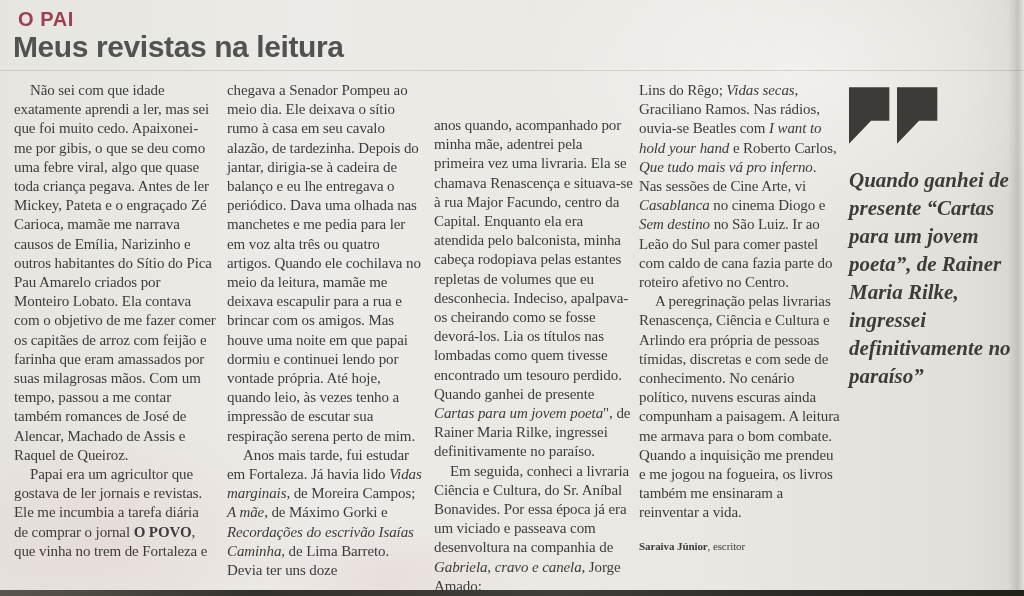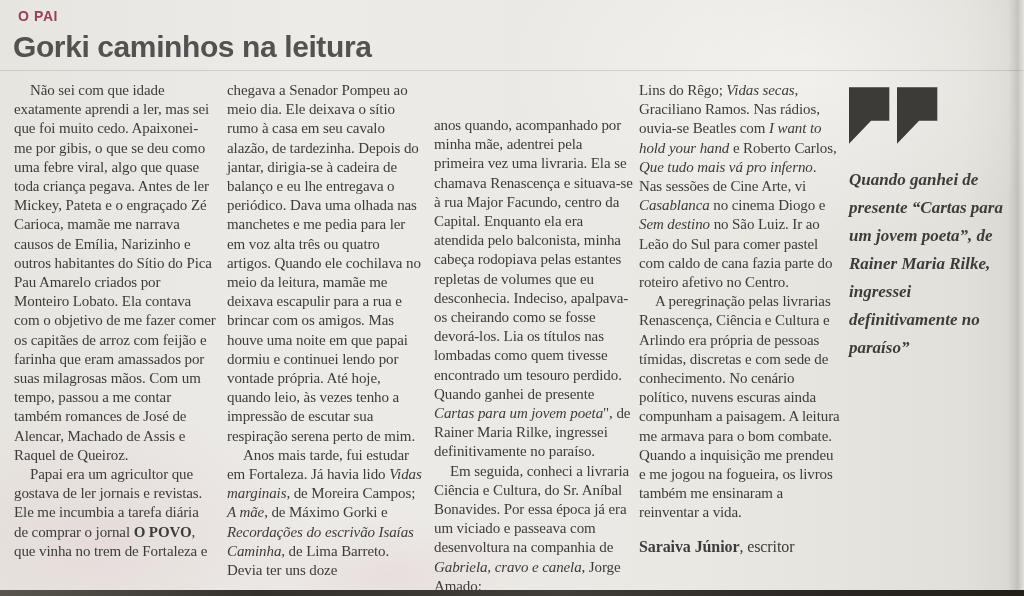--- a/index.html
+++ b/index.html
@@ -25,21 +25,21 @@
     background: linear-gradient(90deg, rgba(0,0,0,0) 0%, rgba(0,0,0,0.10) 60%, rgba(255,255,255,0.25) 100%);
   }
 
   .scan-strip {
     position: absolute; left: 0; bottom: 0; width: 100%; height: 6px;
     background: linear-gradient(90deg, #5a564f 0%, #34312d 25%, #413d38 55%, #2a2724 80%, #232019 100%);
   }
 
   .kicker {
     position: absolute; left: 18px; top: 8px;
-    font-size: 14px; font-weight: bold; letter-spacing: 0.6px;
+    font-size: 20px; font-weight: bold; letter-spacing: 0.6px;
     color: #9c3f50;
   }
 
   .headline {
     position: absolute; left: 13px; top: 30px;
     font-size: 30px; font-weight: bold; letter-spacing: -0.4px;
     color: #525250;
   }
 
   .rule {
@@ -57,43 +57,43 @@
   #col-2 { left: 227px; width: 200px; }
   #col-3 { left: 434px; width: 199px; margin-top: 35px; }
   #col-4 { left: 639px; width: 202px; }
 
   .para { text-indent: 0; }
   .para.indent { text-indent: 16px; }
   .s-n { font-weight: normal; font-style: normal; }
   .s-b { font-weight: bold; }
   .s-i { font-style: italic; }
 
-  .byline { margin-top: 14px; font-size: 16px; color: #3c3c3c; }
+  .byline { margin-top: 14px; font-size: 11px; color: #3c3c3c; }
   .byline .name { font-weight: bold; }
 
   .pullquote {
     position: absolute; left: 849px; top: 84px; width: 166px;
   }
   .quote-icon { display: block; }
   .quote-text {
     margin-top: 18px;
     font-family: "Liberation Serif", serif;
     font-weight: bold; font-style: italic;
-    font-size: 17px; line-height: 28px;
+    font-size: 21px; line-height: 28px;
     color: #3e3c3a;
   }
 </style>
 </head>
 <body>
 
 <div id="paper">
 
   <div class="kicker">O PAI</div>
 
-  <h1 class="headline">Gorki caminhos na leitura</h1>
+  <h1 class="headline">Meus revistas na leitura</h1>
 
   <div class="rule"></div>
 
   <div class="col" id="col-1">
       <p class="para indent"><span class="s-n">Não sei com que idade exatamente aprendi a ler, mas sei que foi muito cedo. Apaixonei-me por gibis, o que se deu como uma febre viral, algo que quase toda criança pegava. Antes de ler Mickey, Pateta e o engraçado Zé Carioca, mamãe me narrava causos de Emília, Narizinho e outros habitantes do Sítio do Pica Pau Amarelo criados por Monteiro Lobato. Ela contava com o objetivo de me fazer comer os capitães de arroz com feijão e farinha que eram amassados por suas milagrosas mãos. Com um tempo, passou a me contar também romances de José de Alencar, Machado de Assis e Raquel de Queiroz.</span></p>
       <p class="para indent"><span class="s-n">Papai era um agricultor que gostava de ler jornais e revistas. Ele me incumbia a tarefa diária de comprar o jornal </span><span class="s-b">O POVO</span><span class="s-n">, que vinha no trem de Fortaleza e</span></p>
     </div>
   <div class="col" id="col-2">
       <p class="para"><span class="s-n">chegava a Senador Pompeu ao meio dia. Ele deixava o sítio rumo à casa em seu cavalo alazão, de tardezinha. Depois do jantar, dirigia-se à cadeira de balanço e eu lhe entregava o periódico. Dava uma olhada nas manchetes e me pedia para ler em voz alta três ou quatro artigos. Quando ele cochilava no meio da leitura, mamãe me deixava escapulir para a rua e brincar com os amigos. Mas houve uma noite em que papai dormiu e continuei lendo por vontade própria. Até hoje, quando leio, às vezes tenho a impressão de escutar sua respiração serena perto de mim.</span></p>
       <p class="para indent"><span class="s-n">Anos mais tarde, fui estudar em Fortaleza. Já havia lido </span><span class="s-i">Vidas marginais</span><span class="s-n">, de Moreira Campos; </span><span class="s-i">A mãe</span><span class="s-n">, de Máximo Gorki e </span><span class="s-i">Recordações do escrivão Isaías Caminha</span><span class="s-n">, de Lima Barreto. Devia ter uns doze</span></p>

